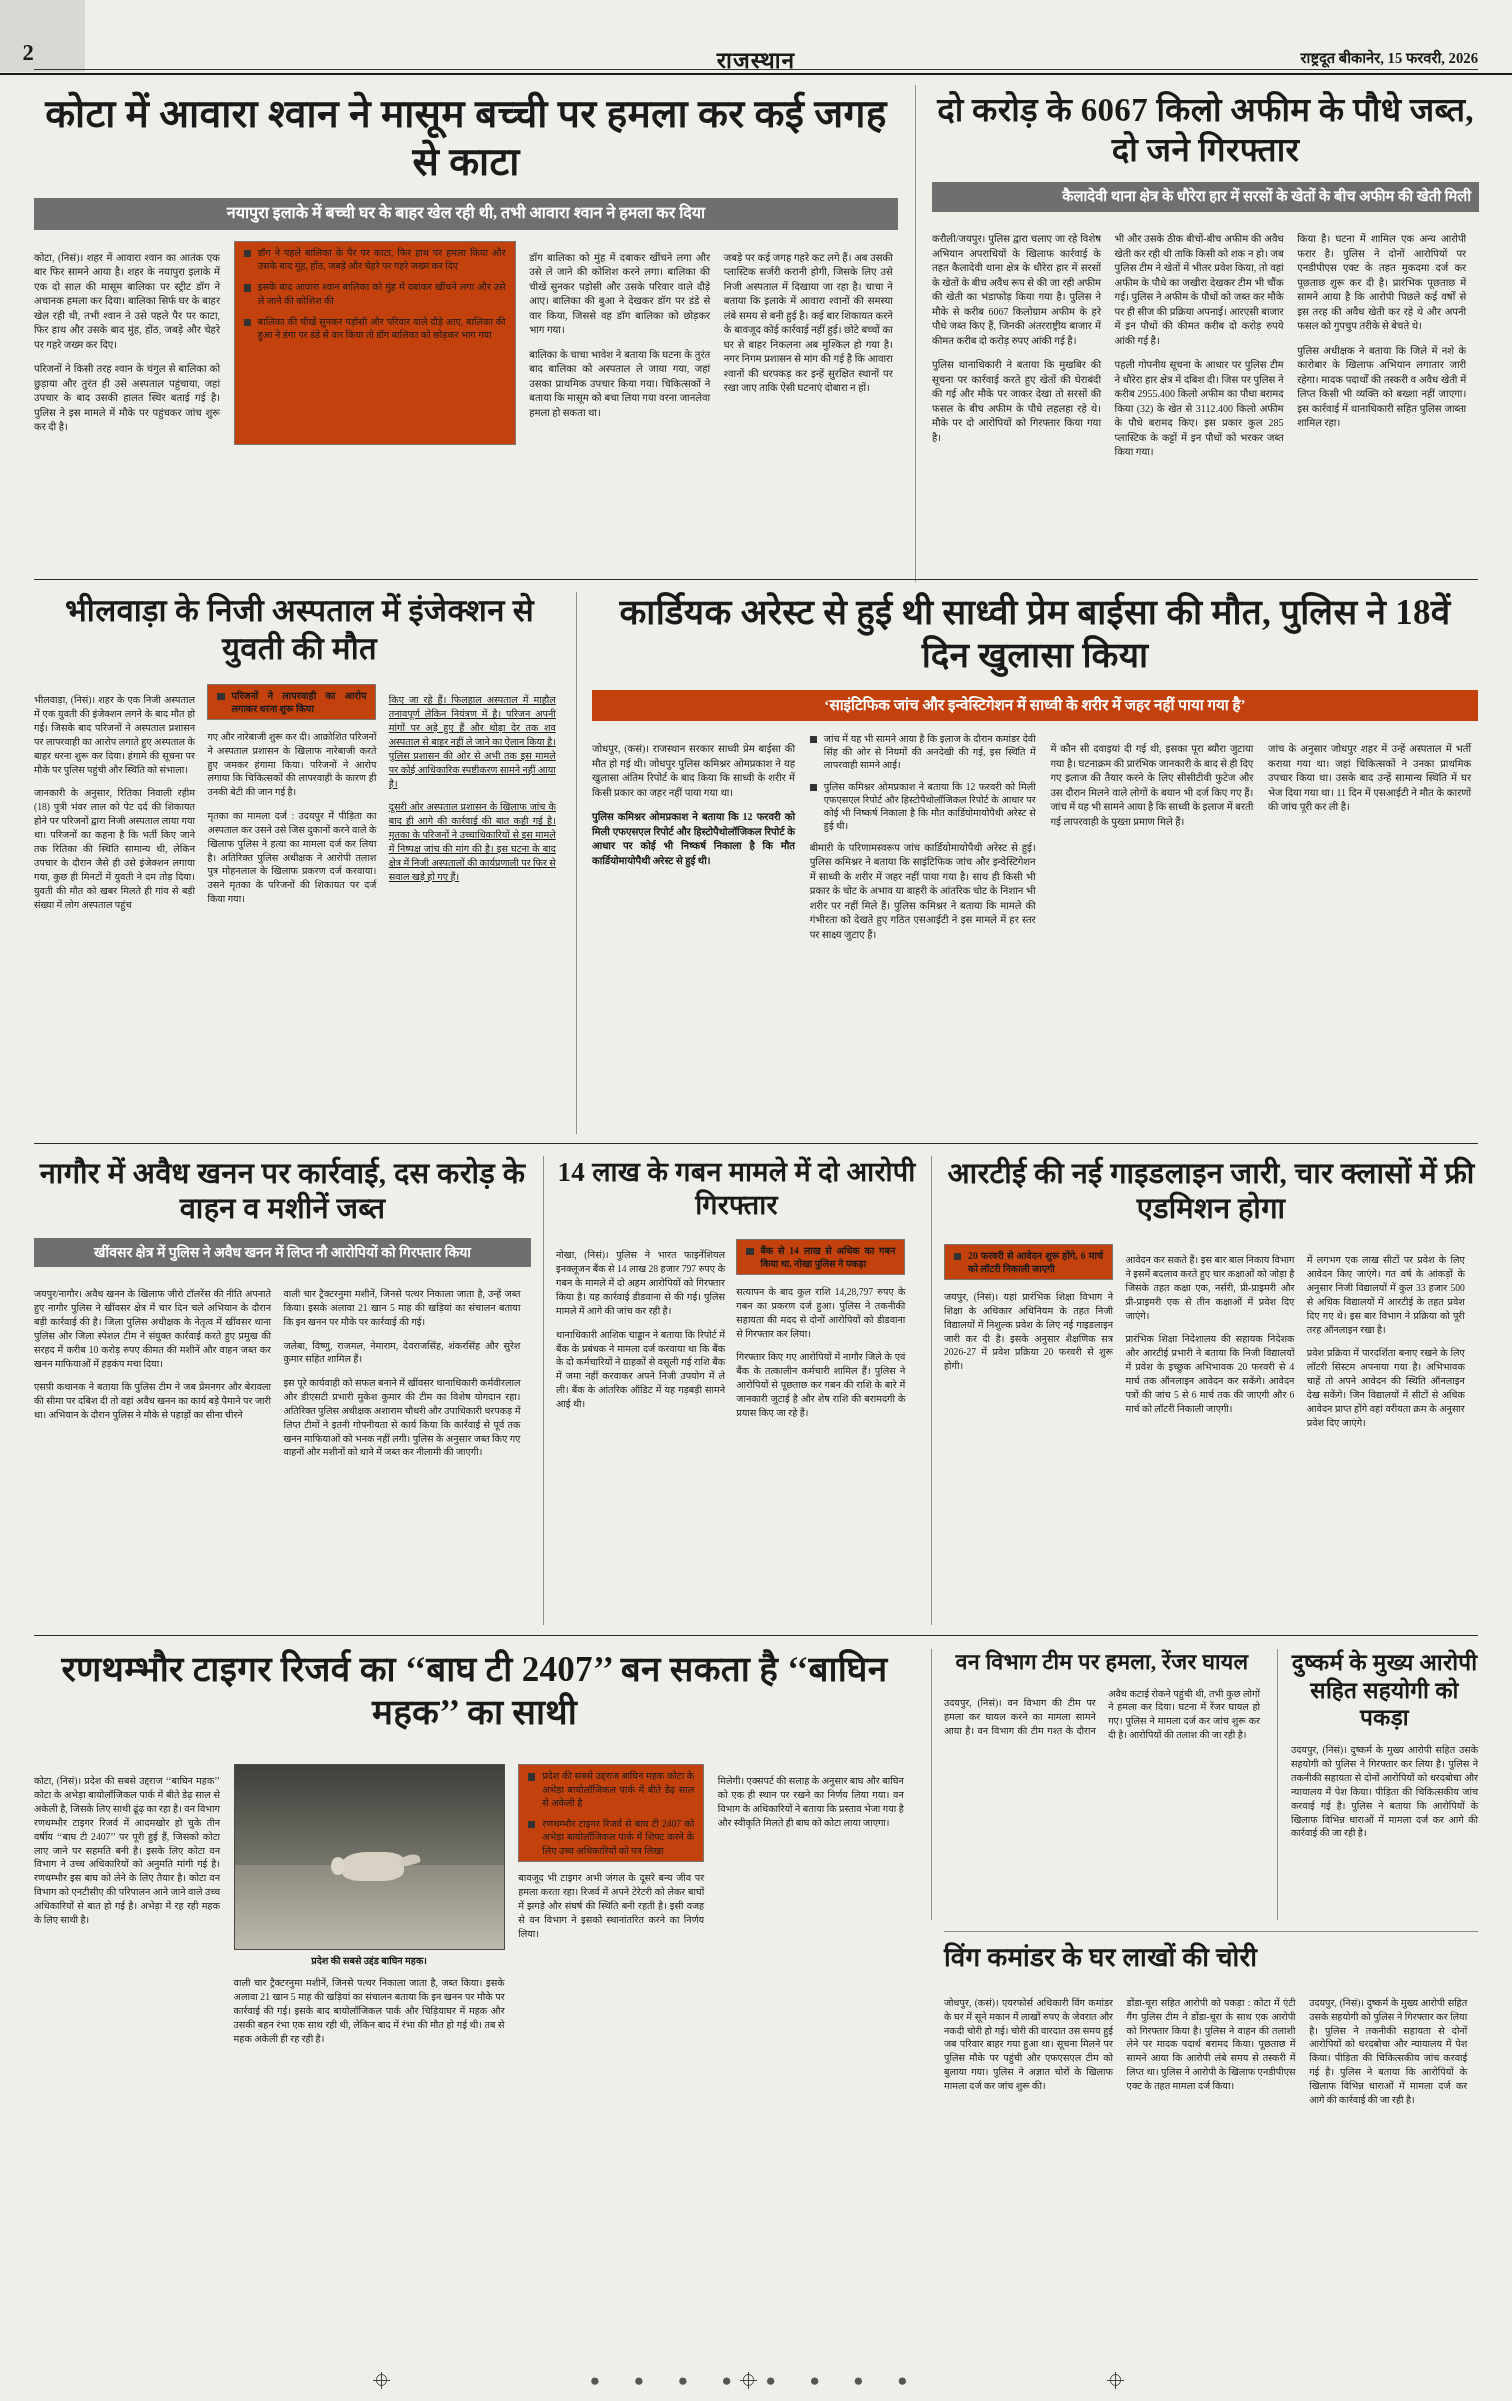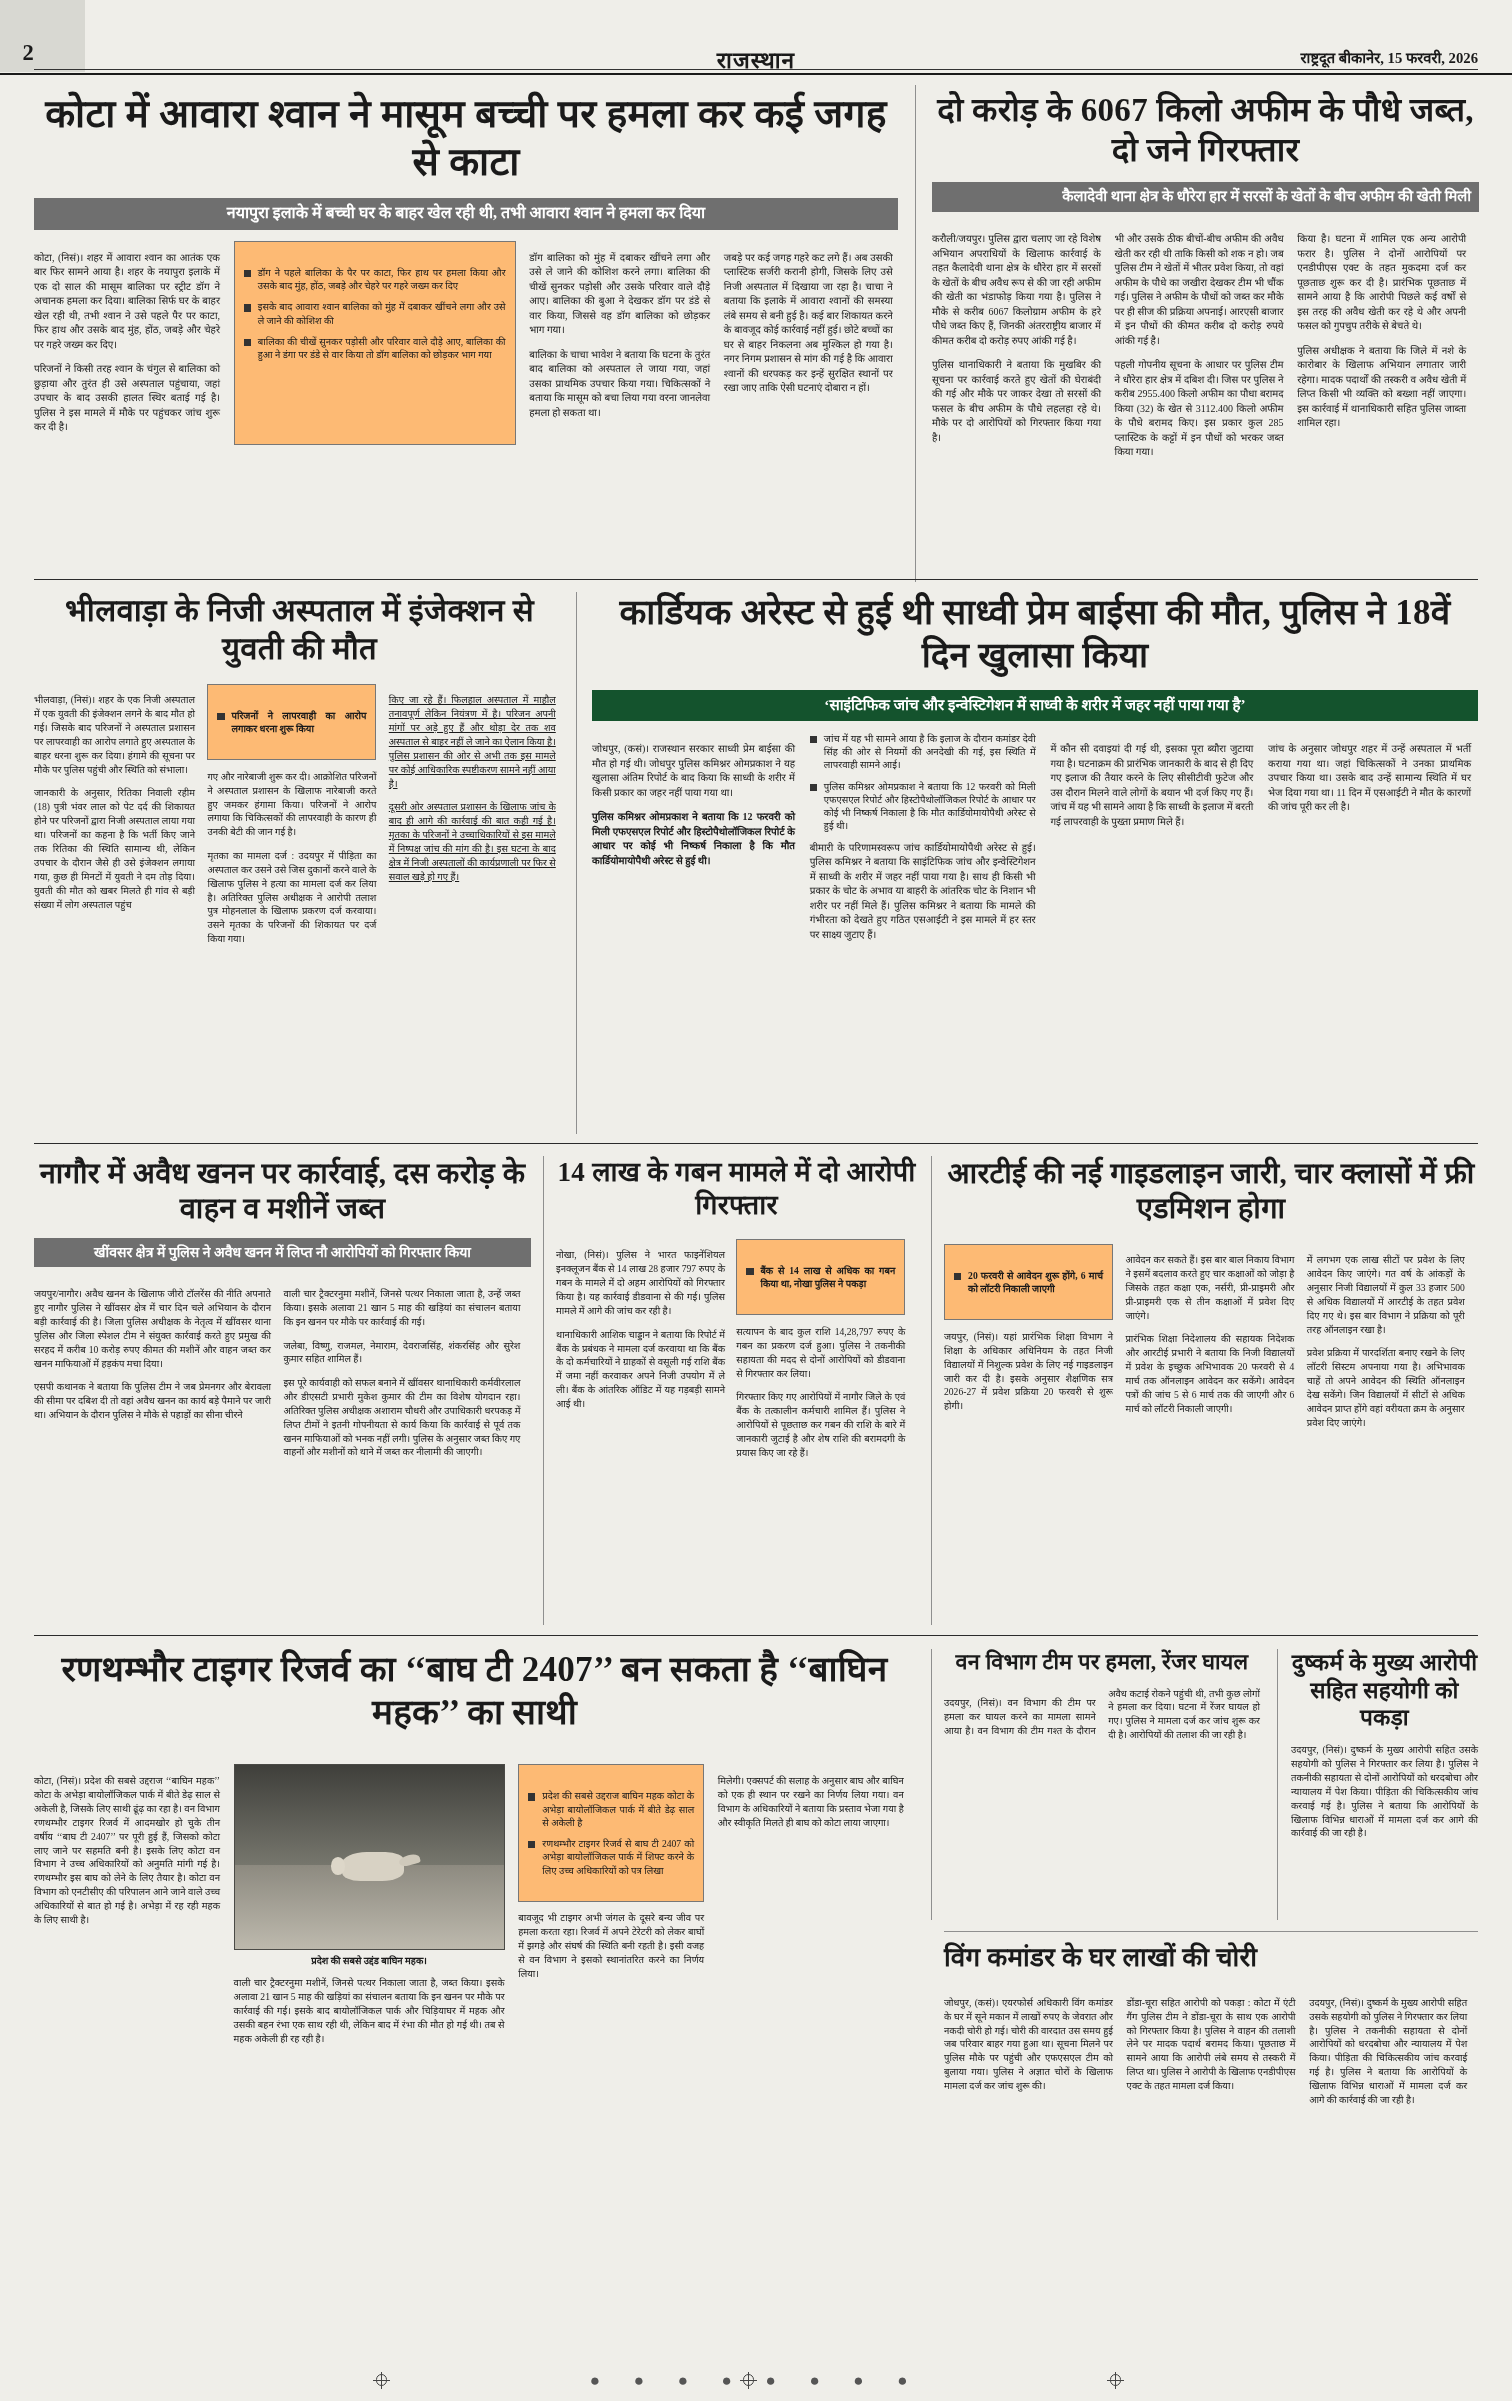--- a/index.html
+++ b/index.html
@@ -69,40 +69,40 @@
   .subhead {
     background: #6f6f6f;
     color: #fff;
     font-weight: bold;
     text-align: center;
     padding: 5.6px 8px;
     line-height: 1.3;
     box-sizing: border-box;
   }
   .subhead-light {
-    background: #14532d;
+    background: #c2410c;
   }
   .vline {
     position: absolute;
     border-left: 0.8px solid #8f8f8f;
   }
   .hline {
     position: absolute;
     border-top: 1.1px solid #2b2b2b;
   }
   .hline-thin {
     position: absolute;
     border-top: 0.8px solid #8f8f8f;
   }
   
   .bulletbox {
     border: 0.8px solid #777;
-    background: #fdba74;
-    box-sizing: border-box;
-    padding: 24px 9px;
+    background: #c2410c;
+    box-sizing: border-box;
+    padding: 4px 9px;
   }
   .bullet {
     display: flex;
     gap: 6.8px;
     margin-bottom: 8px;
     font-size: 9.6px;
     line-height: 1.38;
     text-align: justify;
   }
   .bullet:last-child { margin-bottom: 0; }

